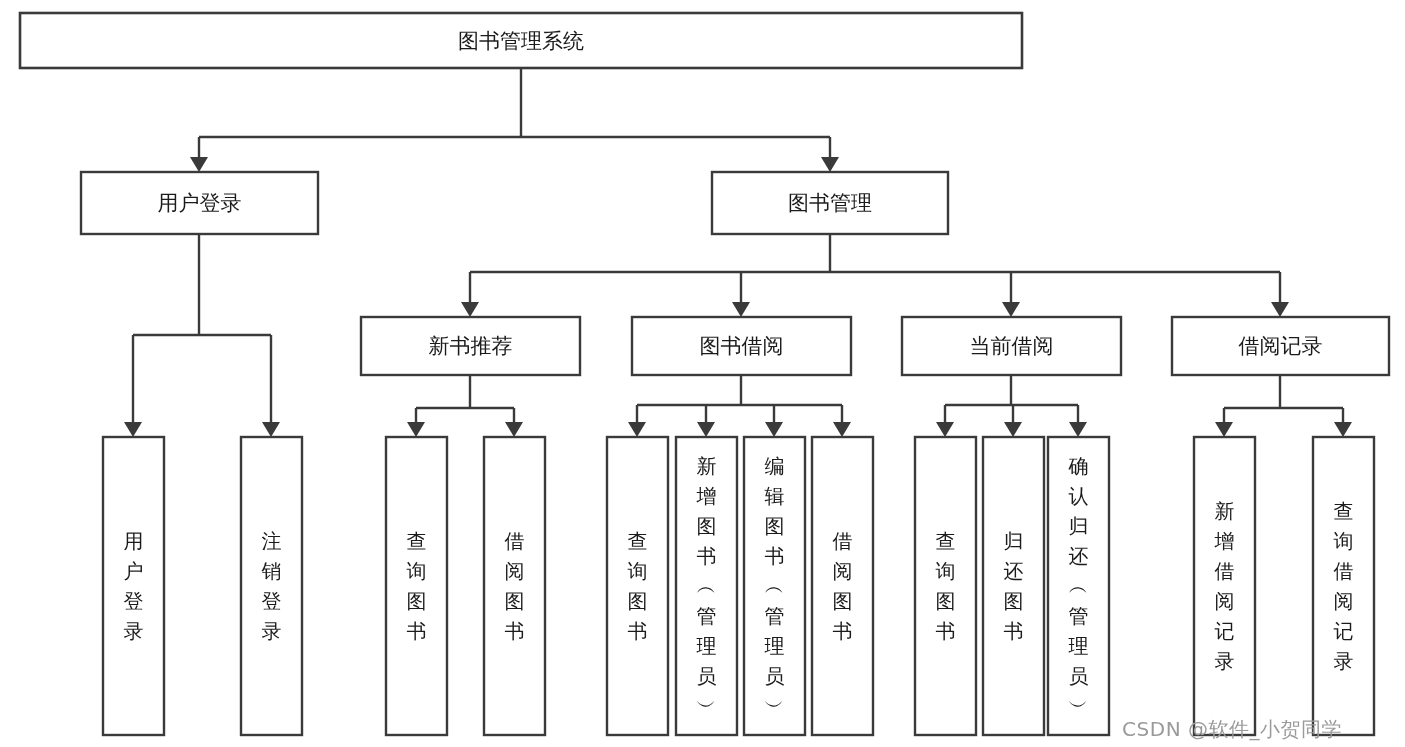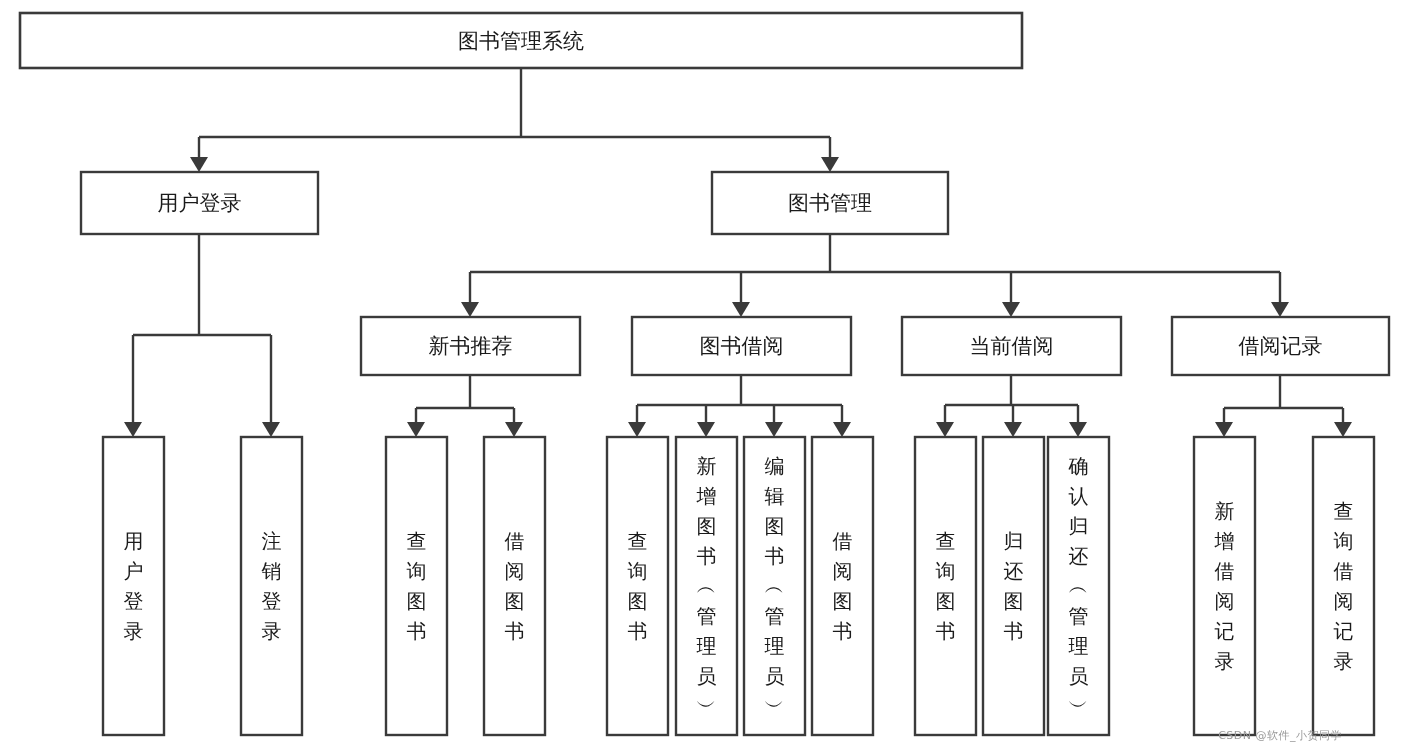--- a/index.html
+++ b/index.html
@@ -59,21 +59,21 @@
     font-family: "DejaVu Sans", "Liberation Sans", sans-serif;
     font-size: 20px;
     fill: #1b1b1b;
     text-anchor: middle;
   }
   .watermark-text {
     position: absolute;
     right: 8px;
     bottom: 4px;
     font-family: "DejaVu Sans", "Liberation Sans", sans-serif;
-    font-size: 11px;
+    font-size: 20px;
     color: #9a9a9a;
     letter-spacing: 0.5px;
     white-space: nowrap;
     user-select: none;
   }
 </style>
 </head>
 <body>
 
 <div id="diagram-root">

